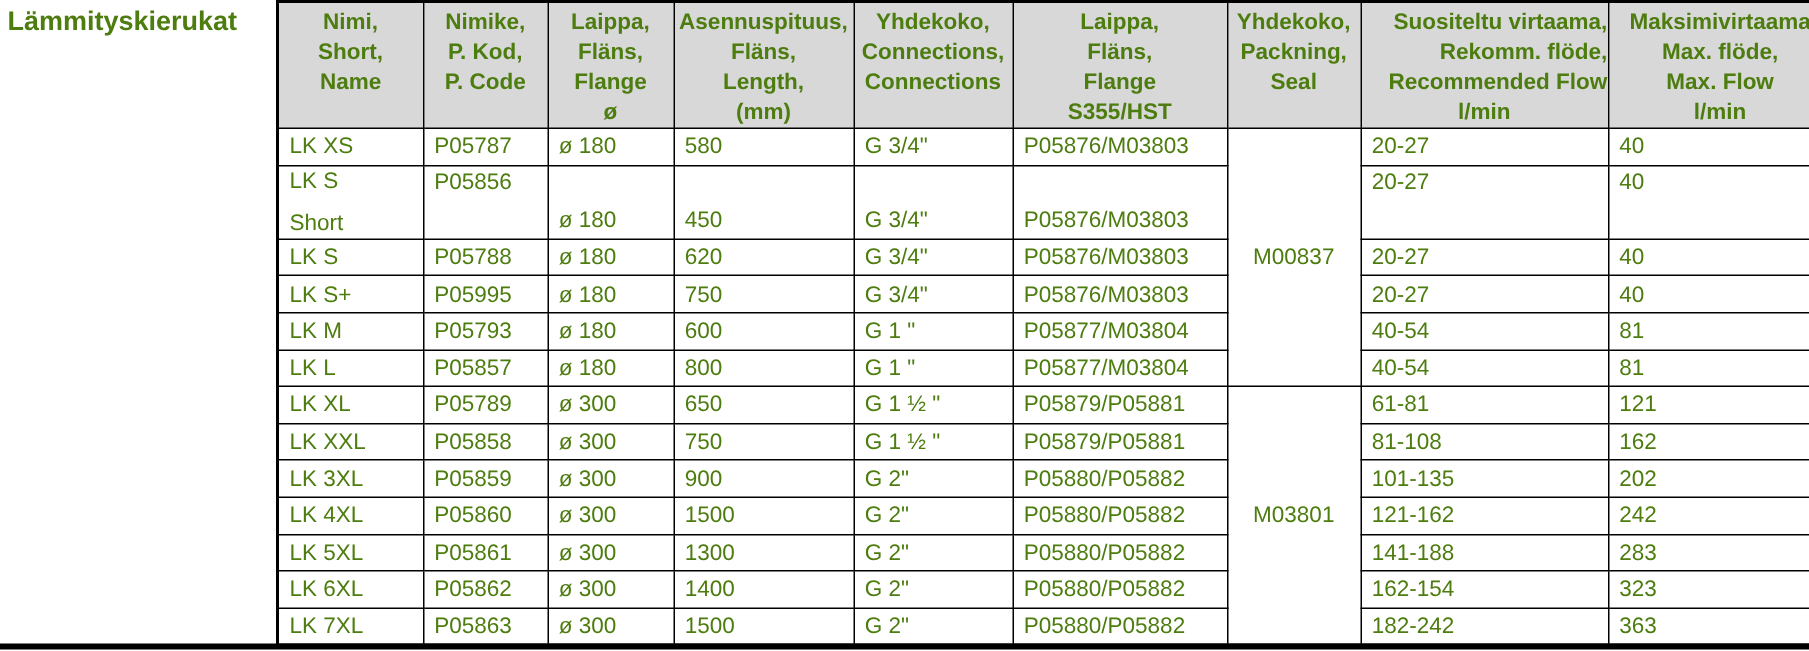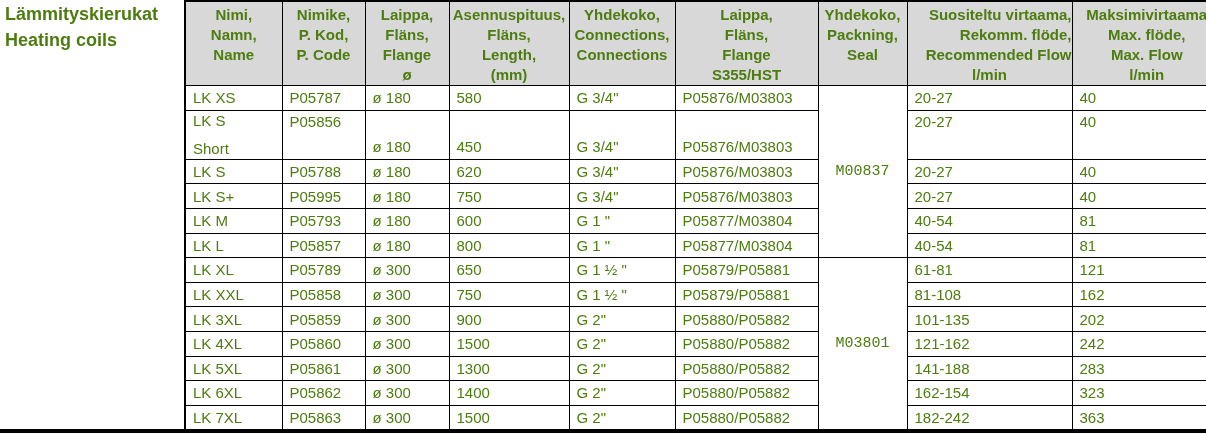--- a/index.html
+++ b/index.html
@@ -53,21 +53,20 @@
   tbody tr { height: 24.6px; }
   tbody tr.double { height: 49.2px; }
   tbody td {
     font-size: 15px;
     padding: 0 0 0 7px;
     vertical-align: middle;
   }
   td.col-seal {
     text-align: center;
     padding-left: 0;
-    font-family: Liberation Mono, monospace;
   }
   th.col-rec_flow, td.col-rec_flow { border-left: 2px solid #000; }
   
   tr.double td.col-code,
   tr.double td.col-rec_flow,
   tr.double td.col-max_flow { vertical-align: top; padding-top: 2px; }
   tr.double td.col-flange,
   tr.double td.col-length,
   tr.double td.col-connection,
   tr.double td.col-flange2 { vertical-align: bottom; padding-bottom: 4px; }
@@ -87,41 +86,40 @@
     background: #000;
   }
 </style>
 </head>
 <body>
 
 <div class="screen">
 
   <div class="title-block">
     <div>Lämmityskierukat</div>
-    <div>Heating coils</div>
   </div>
 
   <div class="table-wrap">
     <table class="coils">
       <colgroup>
         <col style="width:97px">
           <col style="width:83px">
           <col style="width:84px">
         <col style="width:120px">
           <col style="width:106px">
           <col style="width:143px">
         <col style="width:89px">
           <col style="width:165px">
           <col style="width:150px">
       </colgroup>
       <thead>
           <tr>
             <th class="col-name">
               <div class="hline">Nimi,</div>
-              <div class="hline">Namn,</div>
+              <div class="hline">Short,</div>
               <div class="hline">Name</div>
             </th>
             <th class="col-code">
               <div class="hline">Nimike,</div>
               <div class="hline">P. Kod,</div>
               <div class="hline">P. Code</div>
             </th>
             <th class="col-flange">
               <div class="hline">Laippa,</div>
               <div class="hline">Fläns,</div>

